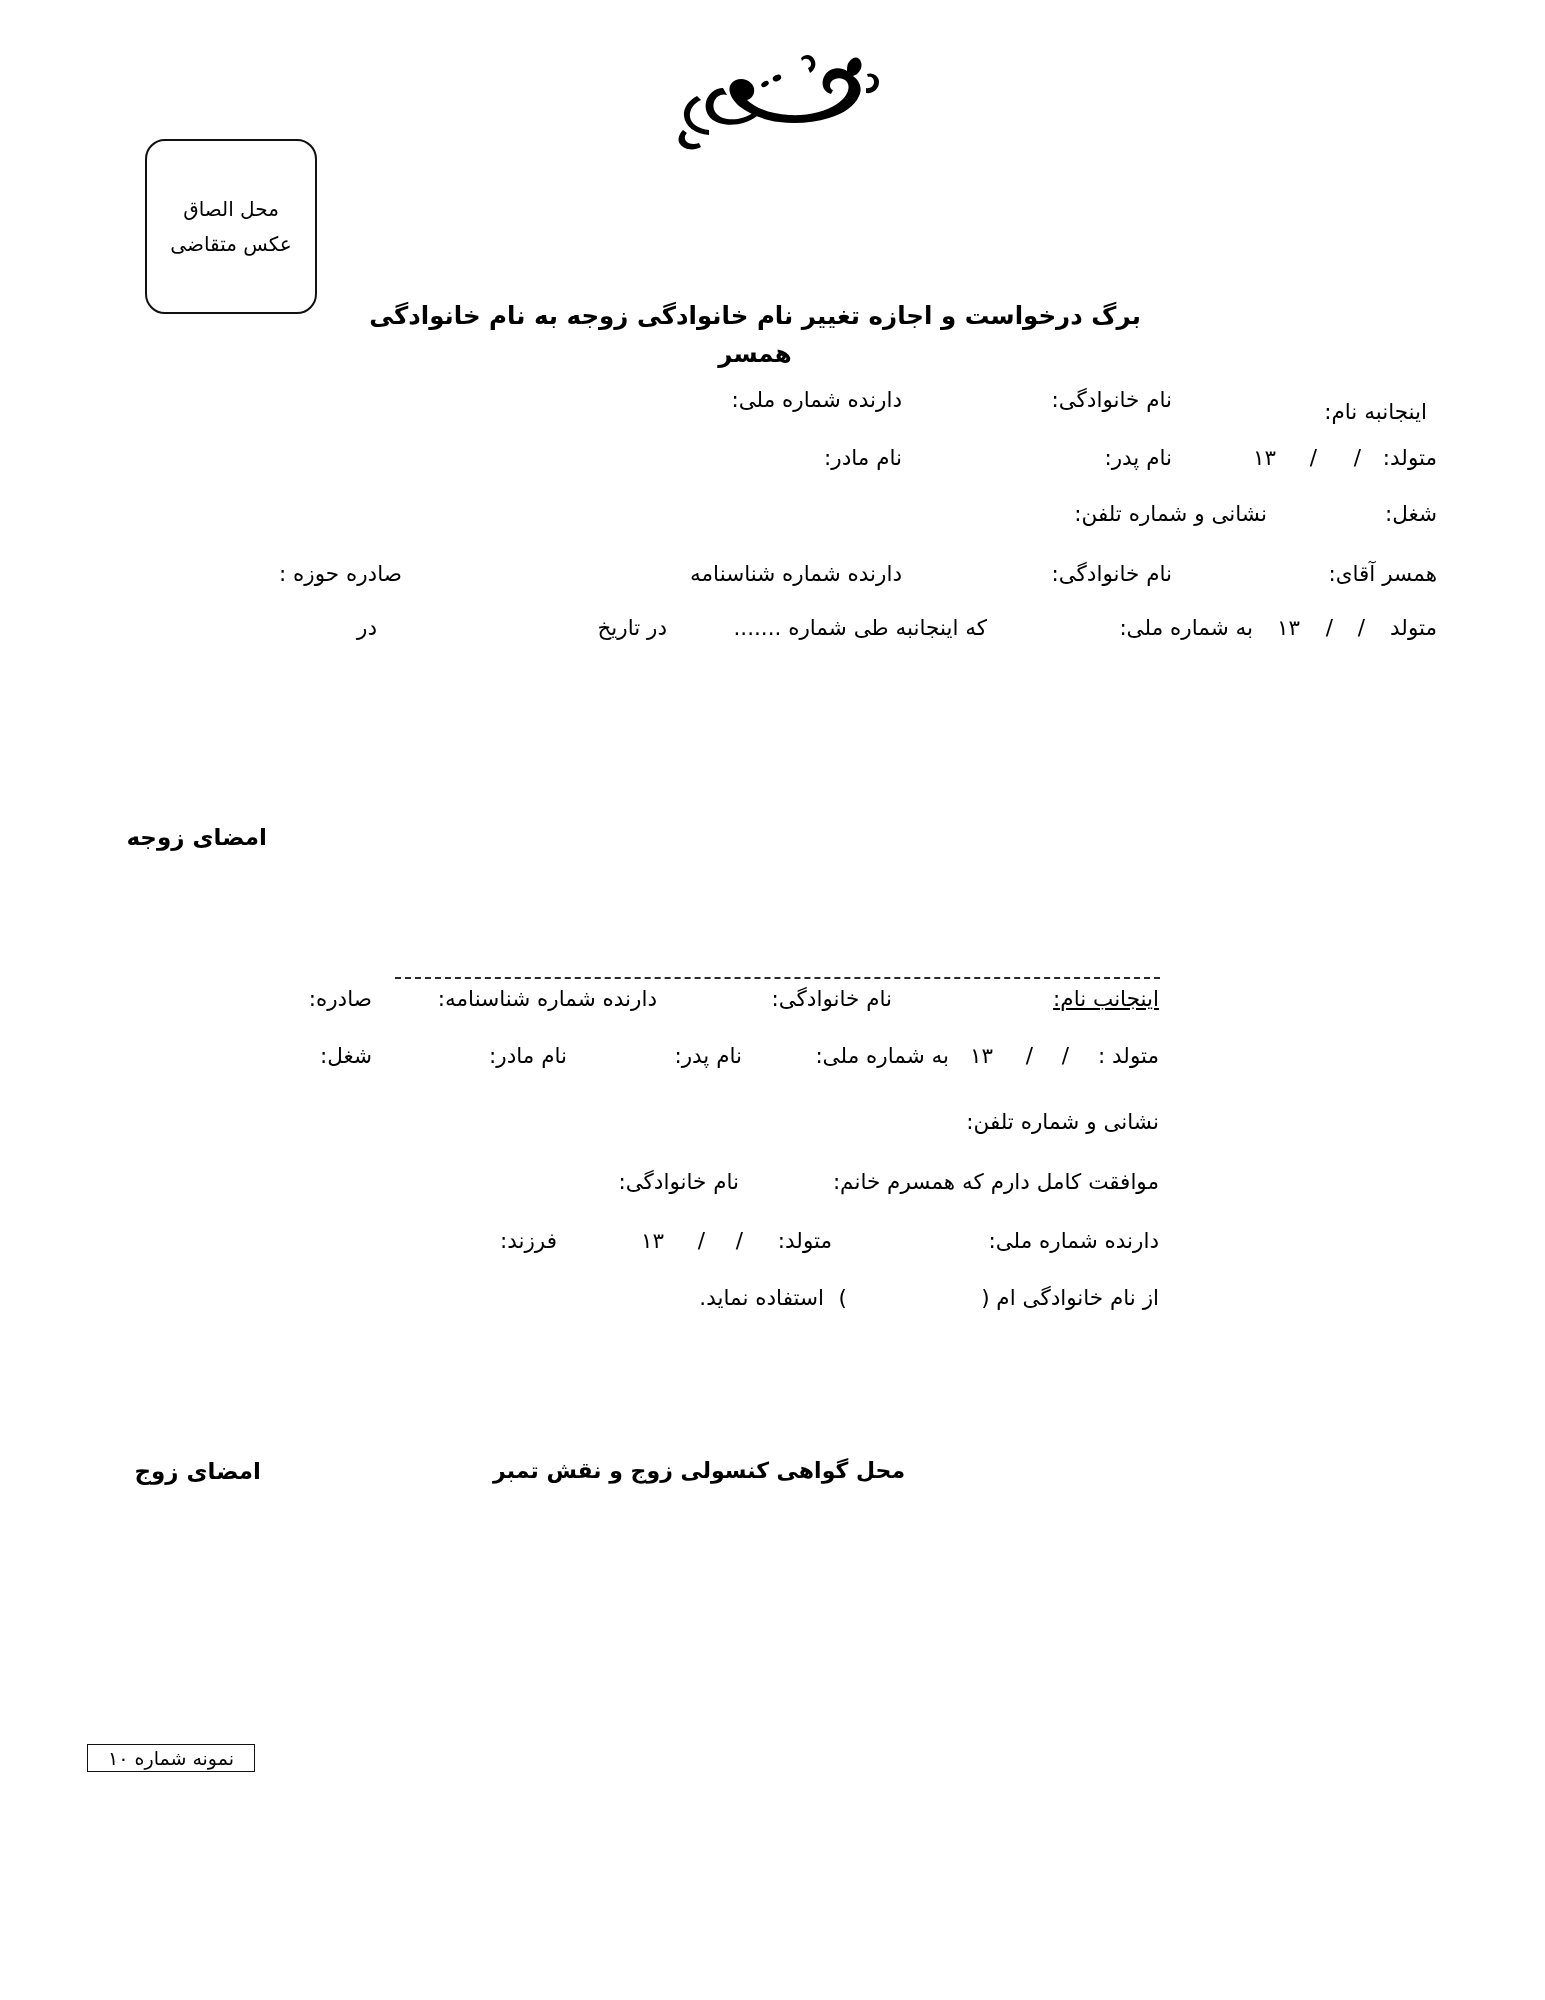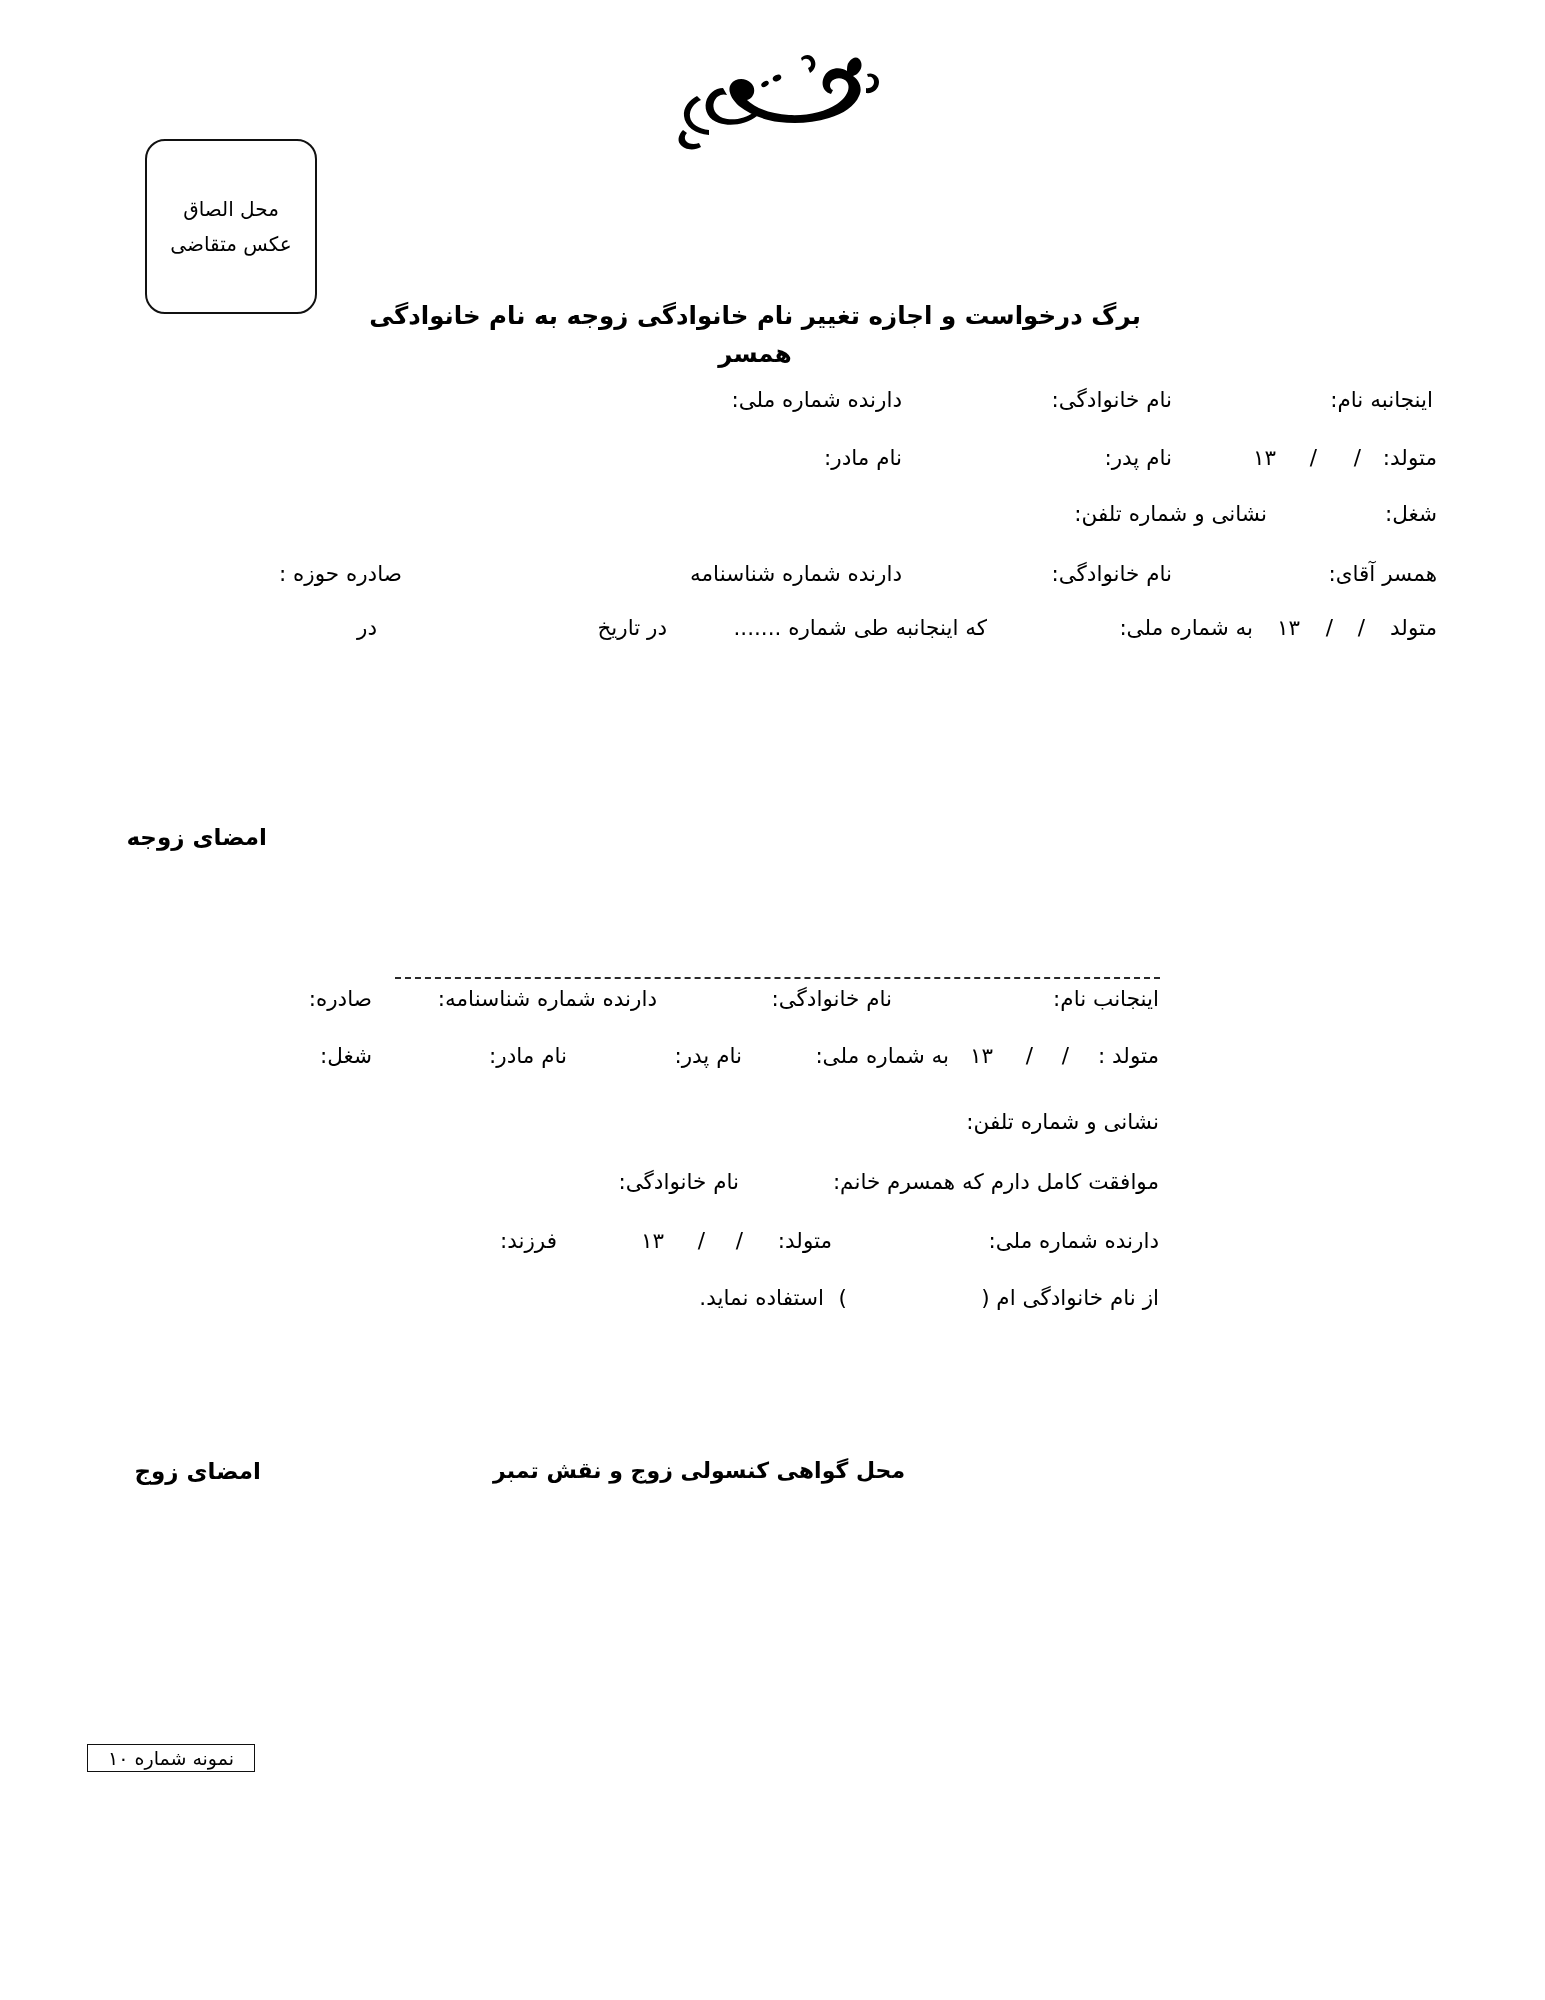--- a/index.html
+++ b/index.html
@@ -176,21 +176,21 @@
   </div>
 
   <div class="photo-box">
     <div>محل الصاق</div>
     <div>عکس متقاضی</div>
   </div>
 
   <div class="doc-title">برگ درخواست و اجازه تغییر نام خانوادگی زوجه به نام خانوادگی همسر</div>
 
   <div class="band" style="top:386px;">
-    <span class="cell" style="right:24px;">اینجانبه نام:</span>
+    <span class="cell" style="right:30px;margin-top:12px;">اینجانبه نام:</span>
     <span class="cell" style="right:285px;">نام خانوادگی:</span>
     <span class="cell" style="right:555px;">دارنده شماره ملی:</span>
   </div>
 
   <div class="band" style="top:444px;">
     <span class="cell" style="right:20px;">متولد:</span>
     <span class="cell" style="right:96px;">/</span>
     <span class="cell" style="right:140px;">/</span>
     <span class="cell" style="right:181px;">۱۳</span>
     <span class="cell" style="right:285px;">نام پدر:</span>
@@ -219,21 +219,21 @@
     <span class="cell" style="right:790px;">در تاریخ</span>
     <span class="cell" style="right:1080px;">در</span>
   </div>
 
 
   <div class="sig" style="top:824px; right:1278px;">امضای زوجه</div>
 
   <div class="sep"></div>
 
   <div class="band" style="top:985px;">
-    <span class="cell" style="right:298px;">اینجانب نام:</span>
+    <span class="cell" style="right:298px;text-decoration:underline;">اینجانب نام:</span>
     <span class="cell" style="right:565px;">نام خانوادگی:</span>
     <span class="cell" style="right:800px;">دارنده شماره شناسنامه:</span>
     <span class="cell" style="right:1085px;">صادره:</span>
   </div>
 
   <div class="band" style="top:1042px;">
     <span class="cell" style="right:298px;">متولد :</span>
     <span class="cell" style="right:388px;">/</span>
     <span class="cell" style="right:424px;">/</span>
     <span class="cell" style="right:464px;">۱۳</span>

